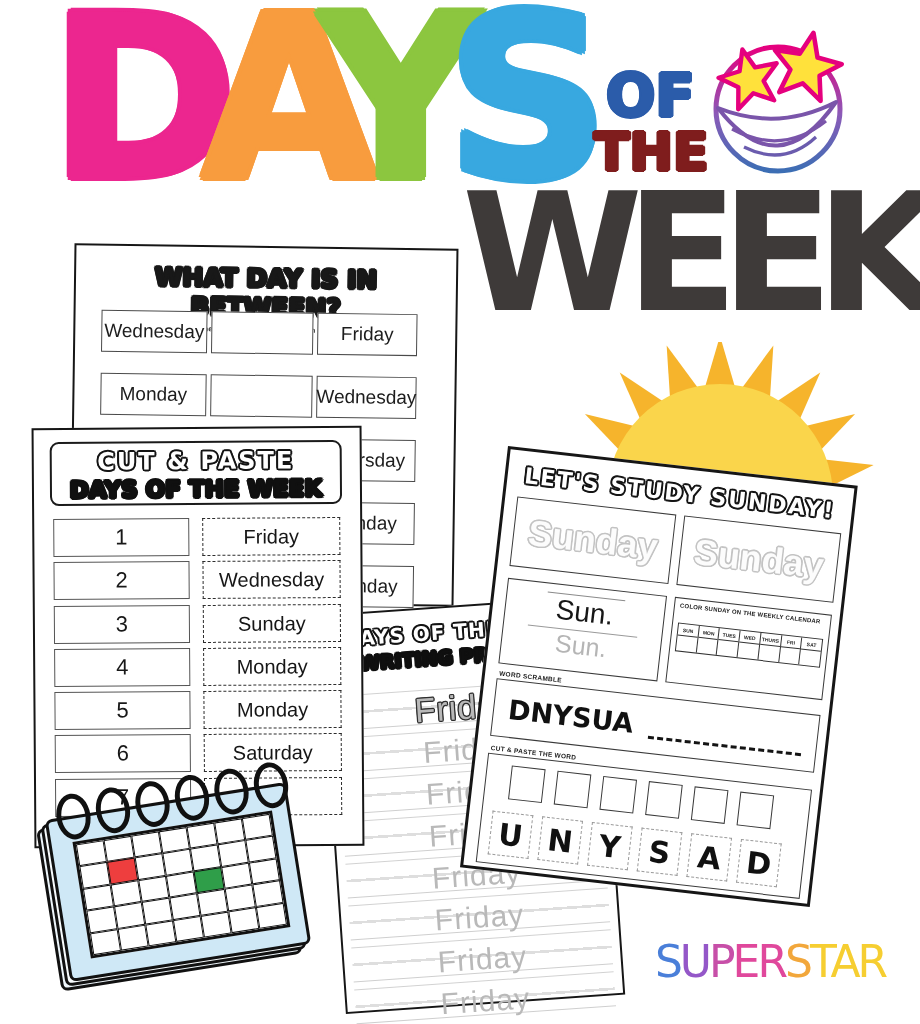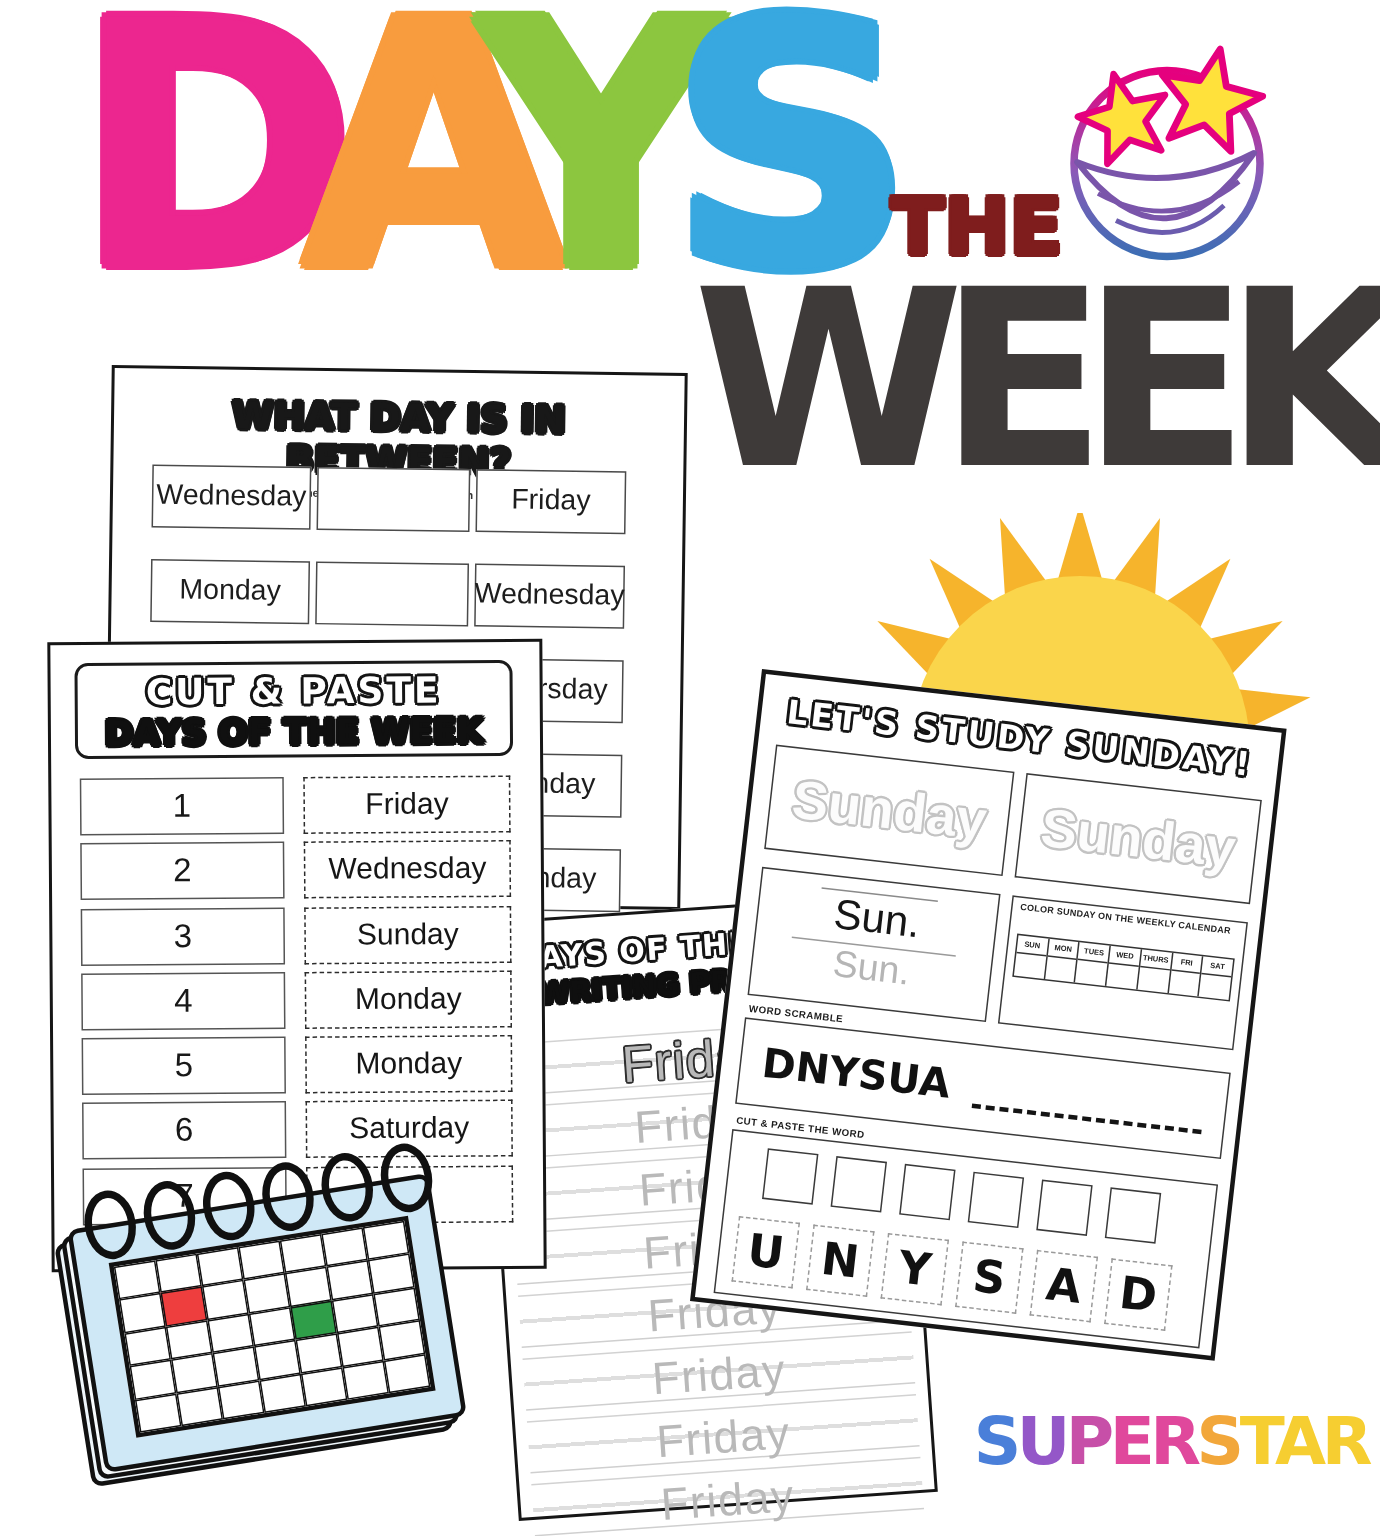--- a/index.html
+++ b/index.html
@@ -118,35 +118,36 @@
   .cal-grid{position:absolute;left:24px;top:26px;right:18px;bottom:20px;background:#fff;
             border:3px solid #111;display:grid;grid-template-columns:repeat(7,1fr);
             grid-template-rows:repeat(5,1fr);}
   .cal-cell{border:1.4px solid #111;background:#fff;}
   .cal-cell:nth-child(9){background:#EE3E3E;}
   .cal-cell:nth-child(19){background:#2F9E49;}
   .ring{position:absolute;top:-22px;width:34px;height:46px;border:5px solid #101010;
         border-radius:50%;box-sizing:border-box;}
 
   
-  .logo{position:absolute;left:628px;top:940px;width:284px;text-align:right;z-index:7;
-        font-family:"DejaVu Sans",sans-serif;font-weight:700;line-height:1;}
+  .logo{position:absolute;left:628px;top:940px;width:284px;text-align:center;z-index:7;
+        font-family:"DejaVu Sans",sans-serif;font-weight:400;line-height:1;}
   .logo-l1{font-size:44px;letter-spacing:-3px;}
   .logo-l2{font-size:38px;letter-spacing:-1px;color:#111;margin-top:-2px;}
   .lg0{color:#4A7FD9}.lg1{color:#9457C8}.lg2{color:#C74FA8}.lg3{color:#E0489C}.lg4{color:#E0489C}
   .lg5{color:#F2A73B}.lg6{color:#F6CE31}.lg7{color:#F6CE31}.lg8{color:#F6CE31}
 </style>
 </head>
 <body>
 
 <div id="canvas">
 
   <div class="days-row">
     <span class="c-d fat-big">D</span><span class="c-a fat-big">A</span><span class="c-y fat-big">Y</span><span class="c-s fat-big">S</span>
   </div>
+  <div class="of-txt fat">OF</div>
   <div class="the-txt fat">THE</div>
   <div class="week-txt">WEEK</div>
 
   <div class="smiley">
     <svg width="150" height="160" viewBox="0 0 150 160">
       <defs>
         <linearGradient id="ringGrad" x1="0" y1="0" x2="0" y2="1">
           <stop offset="0" stop-color="#E5007E"></stop>
             <stop offset="0.55" stop-color="#8A5BB8"></stop>
           <stop offset="1" stop-color="#3C6EB4"></stop>

